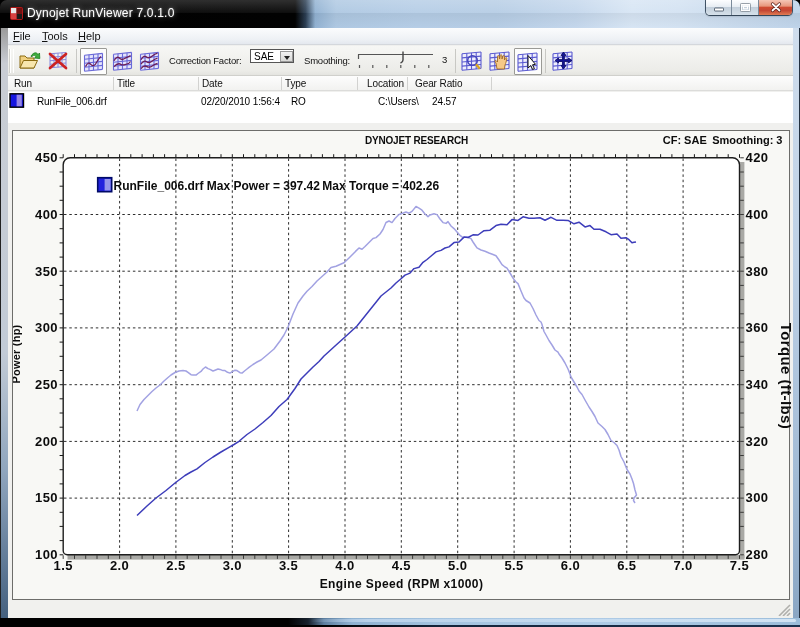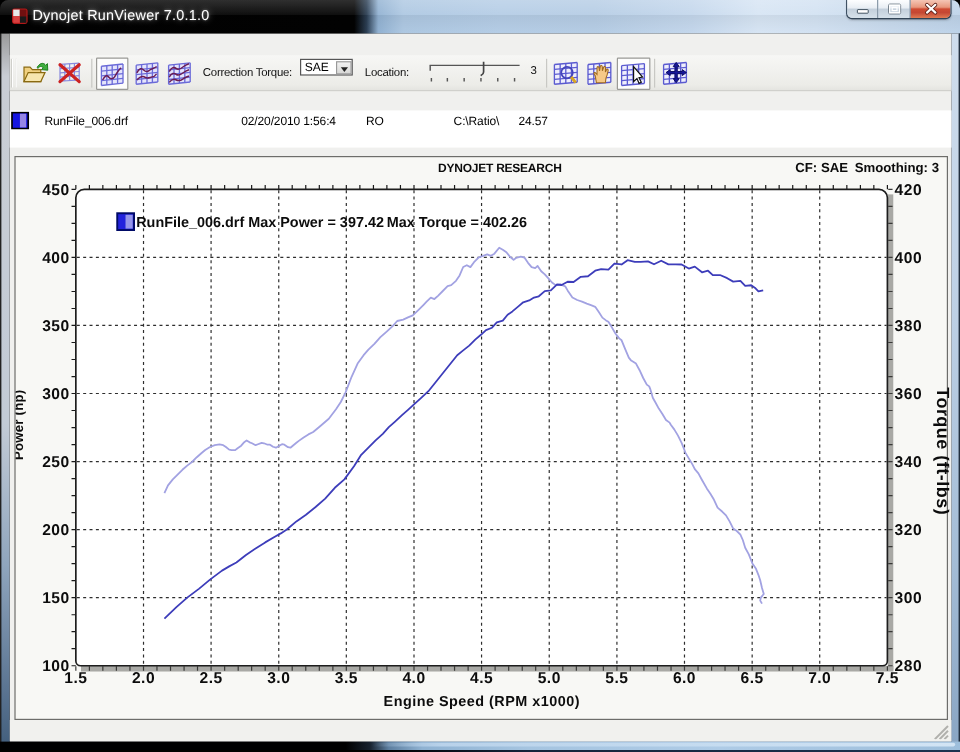--- a/index.html
+++ b/index.html
@@ -61,20 +61,25 @@
           <rect x="8.5" y="3.5" width="10" height="8" rx="1" fill="none" stroke="#3a4a5a" stroke-width="0.8"></rect>
           <rect x="9.3" y="4.3" width="8.4" height="6.4" fill="none" stroke="#ffffff" stroke-width="1.3"></rect>
           <rect x="11.5" y="6.2" width="4" height="2.6" fill="none" stroke="#ffffff" stroke-width="1.1"></rect>
         </svg></div>
       <div class="wb b3"><svg width="34" height="15" viewBox="0 0 34 15">
           <path d="M13.5 4 L20.5 10.5 M20.5 4 L13.5 10.5" stroke="#5a2018" stroke-width="3.2" stroke-linecap="round"></path>
           <path d="M13.5 4 L20.5 10.5 M20.5 4 L13.5 10.5" stroke="#ffffff" stroke-width="1.8" stroke-linecap="round"></path>
         </svg></div>
     </div>
 <div id="content">
+  <div id="menubar">
+        <span style="left:5px"><u>F</u>ile</span>
+        <span style="left:34px"><u>T</u>ools</span>
+        <span style="left:70px"><u>H</u>elp</span>
+      </div>
   <div id="toolbar">
     <div class="grip" style="left:1px"></div>
         <div class="grip" style="left:4.5px"></div>
     <div class="ticon" style="left:10px;top:4px"><svg width="23" height="22" viewBox="0 0 23 22">
 <path d="M2 6 L2 18 L16 18 L16 8 L9 8 L7 6 Z" fill="#f0d080" stroke="#8a6a10" stroke-width="1"></path>
 <path d="M2 18 L5.5 10.5 L19.5 10.5 L16 18 Z" fill="#f7e6ae" stroke="#8a6a10" stroke-width="1"></path>
 <path d="M13 6 C16 1.5 19 2.5 20 4.5 L21.5 3 L21.8 8.5 L16.5 8 L18 6.6 C17 5 15 4.8 13.6 7 Z" fill="#3fae3f" stroke="#1a7a1a" stroke-width="0.8"></path>
 </svg></div>
     <div class="ticon" style="left:38px;top:4px"><svg width="24" height="22" viewBox="0 0 24 22">
 <g stroke="#8888dd" stroke-width="1" fill="none" transform="skewY(-4)">
@@ -142,26 +147,26 @@
                 <line x1="2.5" y1="6.5" x2="20.5" y2="6.5"></line>
                 <line x1="2.5" y1="10.5" x2="20.5" y2="10.5"></line>
                 <line x1="2.5" y1="14.5" x2="20.5" y2="14.5"></line>
                 <line x1="2.5" y1="18.5" x2="20.5" y2="18.5"></line>
               </g>
 <path d="M3 8 C5 4.5 7 4.4 9 6.2 C11 8 13 6.5 15 5 C16.5 4 18 3.6 19.5 3.2" fill="none" stroke="#6b1d55" stroke-width="1.3"></path>
               <path d="M3 12.5 C5 9.5 7 9.2 9 11 C11 12.6 13 11.4 15 10 C16.5 9 18 8.6 19.5 8.2" fill="none" stroke="#6b1d55" stroke-width="1.3"></path>
               <path d="M3 17 C5 14.5 7 14.2 9 15.6 C11 17 13 16.2 15 15 C16.5 14.2 18 13.8 19.5 13.4" fill="none" stroke="#6b1d55" stroke-width="1.3"></path>
 </g>
           </svg></div>
-    <span class="tlabel" style="left:161px;top:9px">Correction Torque:</span>
+    <span class="tlabel" style="left:161px;top:9px">Correction Factor:</span>
     <div id="combo">
           <span class="cv">SAE</span>
           <span class="cb"></span>
         </div>
-    <span class="tlabel" style="left:296px;top:9px">Location:</span>
+    <span class="tlabel" style="left:296px;top:9px">Smoothing:</span>
     <div id="slider"><svg width="78" height="22" viewBox="0 0 78 22">
       <line x1="1" y1="4.5" x2="76" y2="4.5" stroke="#555" stroke-width="1.2"></line>
       <line x1="1.5" y1="4.5" x2="1.5" y2="9" stroke="#555" stroke-width="1.2"></line>
       <path d="M46 1.5 L46 10 C46 12 44.5 12.5 43.5 13" fill="none" stroke="#444" stroke-width="1.4"></path>
       <g stroke="#555" stroke-width="1.2">
         <line x1="2.5" y1="15" x2="2.5" y2="18"></line>
               <line x1="15.8" y1="15" x2="15.8" y2="18"></line>
         <line x1="29.8" y1="15" x2="29.8" y2="18"></line>
               <line x1="43.8" y1="15" x2="43.8" y2="18"></line>
         <line x1="57.8" y1="15" x2="57.8" y2="18"></line>
@@ -238,29 +243,43 @@
                 <line x1="2" y1="2.5" x2="21" y2="2.5"></line>
                 <line x1="2" y1="6.6" x2="21" y2="6.6"></line>
                 <line x1="2" y1="10.8" x2="21" y2="10.8"></line>
                 <line x1="2" y1="14.9" x2="21" y2="14.9"></line>
                 <line x1="2" y1="19.0" x2="21" y2="19.0"></line>
               </g>
 </g>
             <path d="M12.5 3 L15 6.5 L13.4 6.5 L13.4 10.6 L17.5 10.6 L17.5 9 L21 11.5 L17.5 14 L17.5 12.4 L13.4 12.4 L13.4 16.5 L15 16.5 L12.5 20 L10 16.5 L11.6 16.5 L11.6 12.4 L7.5 12.4 L7.5 14 L4 11.5 L7.5 9 L7.5 10.6 L11.6 10.6 L11.6 6.5 L10 6.5 Z" fill="#16169a" stroke="#0a0a60" stroke-width="0.8"></path>
           </svg></div>
   </div>
+  <div id="listhdr">
+    <span style="left:6px">Run</span>
+        <i style="left:105px"></i>
+    <span style="left:109px">Title</span>
+        <i style="left:190px"></i>
+    <span style="left:194px">Date</span>
+        <i style="left:273px"></i>
+    <span style="left:277px">Type</span>
+        <i style="left:349px"></i>
+    <span style="left:359px">Location</span>
+        <i style="left:399px"></i>
+    <span style="left:407px">Gear Ratio</span>
+        <i style="left:483px"></i>
+  </div>
   <div id="listbody">
     <svg style="position:absolute;left:0.5px;top:1px" width="16" height="15" viewBox="0 0 16 15">
           <rect x="1" y="0.8" width="13.5" height="13.4" fill="#1515e0" stroke="#000000" stroke-width="1.4"></rect>
           <rect x="7.6" y="1.8" width="5.2" height="11.4" fill="#9585e5"></rect>
         </svg>
     <span style="left:29px">RunFile_006.drf</span>
     <span style="left:193px">02/20/2010 1:56:4</span>
-    <span style="left:297px">RO</span>
-    <span style="left:370px">C:\Ratio\</span>
+    <span style="left:283px">RO</span>
+    <span style="left:370px">C:\Users\</span>
     <span style="left:424px">24.57</span>
   </div>
   <div id="chartpanel">
         <svg width="778" height="470" viewBox="0 0 778 470" style="position:absolute;left:0;top:0">
 <g transform="translate(-12,-130)" font-family="Liberation Sans, sans-serif">
 <rect x="738.8" y="161" width="4.6" height="396" fill="#a9a9a5" stroke="none"></rect>
 <rect x="66.5" y="554" width="677" height="4.6" fill="#a9a9a5" stroke="none"></rect>
 <rect x="62.2" y="156.8" width="676.3" height="397.0" rx="7" fill="#ffffff" stroke="none"></rect>
 <g stroke="#2e2e2e" stroke-width="1" stroke-dasharray="2.5,2.8">
               <line x1="63" y1="213.5" x2="737.8" y2="213.5"></line>

